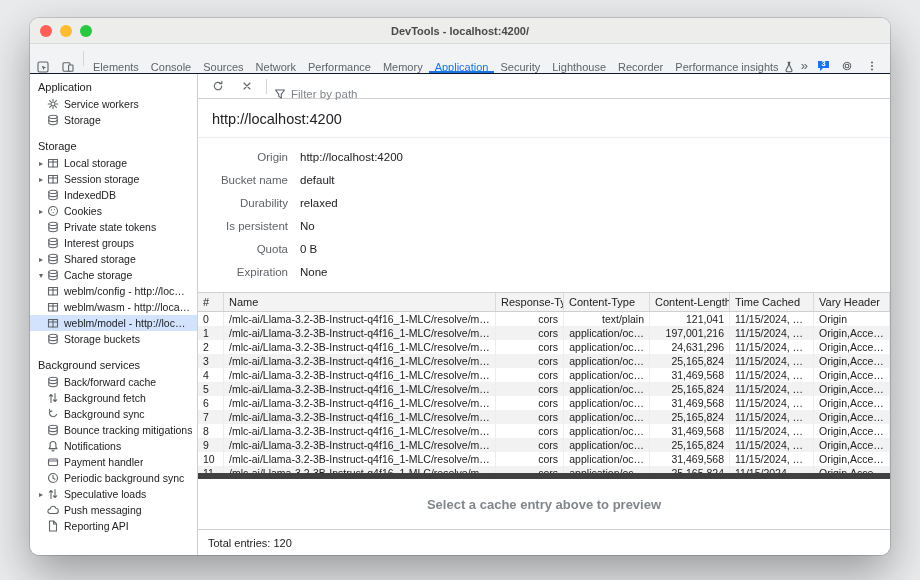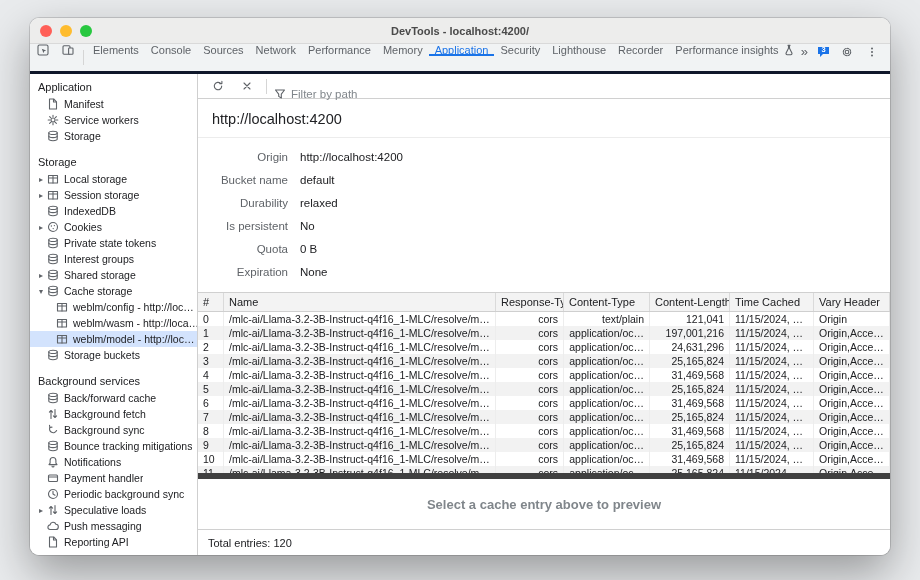--- a/index.html
+++ b/index.html
@@ -13,22 +13,22 @@
 
   
   .titlebar { height: 26px; background: #ededec; border-bottom: 1px solid #d9d9d9;
               position: relative; display: flex; align-items: center; justify-content: center; flex: none; }
   .lights { position: absolute; left: 10px; top: 0; height: 100%; display: flex; align-items: center; gap: 8px; }
   .light { width: 12px; height: 12px; border-radius: 50%; display: inline-block; }
   .light.red { background: #ff5f57; } .light.yellow { background: #febc2e; } .light.green { background: #28c840; }
   .wtitle { font-size: 11px; font-weight: bold; color: #4a4a4a; }
 
   
-  .tabbar { height: 30px; background: #f1f3f4; border-bottom: 3px solid #0f172a;
-            display: flex; align-items: flex-start; flex: none; }
+  .tabbar { height: 30px; background: #f1f3f4; border-bottom: 1px solid #0f172a;
+            display: flex; align-items: flex-end; flex: none; }
   .tool-btn { width: 25px; display: flex; align-items: center; justify-content: center; flex: none; }
   .vdiv { width: 1px; height: 15px; background: #d5d5d5; align-self: center; margin: 0 3px; flex: none; }
   .tabs { display: flex; align-items: stretch; flex: 1; min-width: 0; overflow: hidden; }
   .tab { padding: 0 6px; display: flex; align-items: center; gap: 4px; font-size: 11px;
          color: #5f6368; white-space: nowrap; flex: none; }
   .tab.active { color: #1a73e8; box-shadow: inset 0 -2px 0 #1a73e8; }
   .tb-right { display: flex; align-items: center; padding-right: 6px; flex: none; }
   .chev { font-size: 13px; color: #5f6368; padding: 0 5px; }
   .badge { display: flex; align-items: center; padding: 0 4px; }
   .bubble-wrap { position: relative; display: inline-flex; }
@@ -40,21 +40,21 @@
   .content { flex: 1; display: flex; min-height: 0; }
 
   
   .sidebar { width: 168px; min-width: 168px; border-right: 1px solid #cfcfcf; background: #fff;
              padding-top: 4px; overflow: hidden; }
   .sec { margin-bottom: 9px; }
   .sec-title { height: 18px; display: flex; align-items: center; padding: 0 8px;
                font-size: 11px; color: #202124; }
   .s-item { display: flex; align-items: center; height: 16px; padding-left: 6px;
             font-size: 10.5px; color: #202124; cursor: default; }
-  .s-item.child { padding-left: 15px; }
+  .s-item.child { padding-left: 6px; }
   .s-item.sel { background: #d3e3fd; }
   .exp { width: 10px; font-size: 8px; color: #5f6368; text-align: center; flex: none; }
   .s-item .ic { margin: 0 5px 0 1px; }
   .lab { white-space: nowrap; overflow: hidden; }
 
   
   .main { flex: 1; min-width: 0; display: flex; flex-direction: column; background: #fff; }
   .main-toolbar { height: 25px; border-bottom: 1px solid #d0d0d0; display: flex; align-items: center;
                   gap: 4px; padding: 0 7px; flex: none; }
   .filter { display: flex; align-items: center; gap: 5px; color: #80868b; font-size: 11.5px; margin-top: 16px; }
@@ -194,30 +194,20 @@
 
   <div class="content">
 
     <div class="sidebar">
         <div class="sec">
           <div class="sec-title">Application</div>
           <div class="s-item">
             <span class="exp"></span>
             <span class="ic">
               <svg viewBox="0 0 12 12" width="12" height="12">
-                <path d="M2.5 1h4.2L9.5 3.8V11h-7z" fill="none" stroke="#5f6368" stroke-width="1.1" stroke-linecap="round" stroke-linejoin="round"></path>
-                <path d="M6.5 1.2V4h2.8" fill="none" stroke="#5f6368" stroke-width="1.1" stroke-linecap="round" stroke-linejoin="round"></path>
-              </svg>
-            </span>
-            <span class="lab">Manifest</span>
-          </div>
-          <div class="s-item">
-            <span class="exp"></span>
-            <span class="ic">
-              <svg viewBox="0 0 12 12" width="12" height="12">
                 <circle cx="6" cy="6" r="2" fill="none" stroke="#5f6368" stroke-width="1.1" stroke-linecap="round" stroke-linejoin="round"></circle>
                 <path d="M6 1.2v1.6M6 9.2v1.6M1.2 6h1.6M9.2 6h1.6M2.6 2.6l1.1 1.1M8.3 8.3l1.1 1.1M9.4 2.6L8.3 3.7M3.7 8.3L2.6 9.4" fill="none" stroke="#5f6368" stroke-width="1.1" stroke-linecap="round" stroke-linejoin="round"></path>
               </svg>
             </span>
             <span class="lab">Service workers</span>
           </div>
           <div class="s-item">
             <span class="exp"></span>
             <span class="ic">
               <svg viewBox="0 0 12 12" width="12" height="12">

